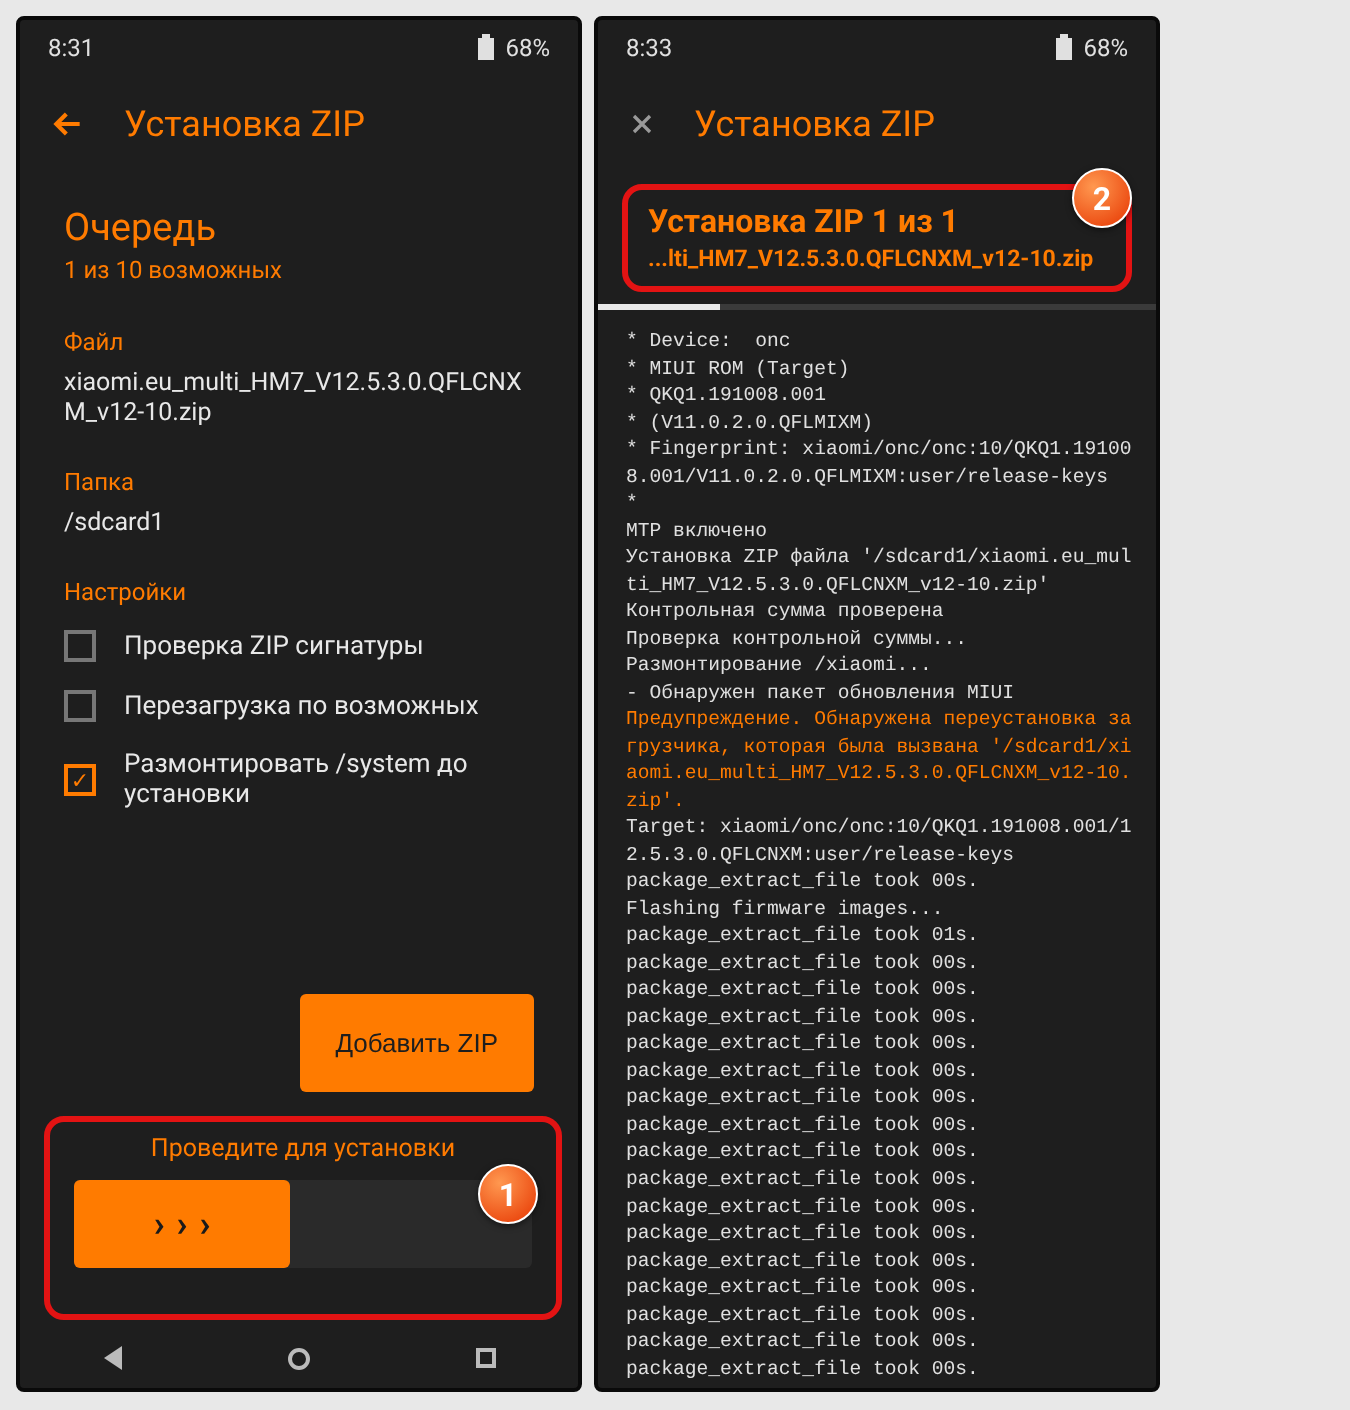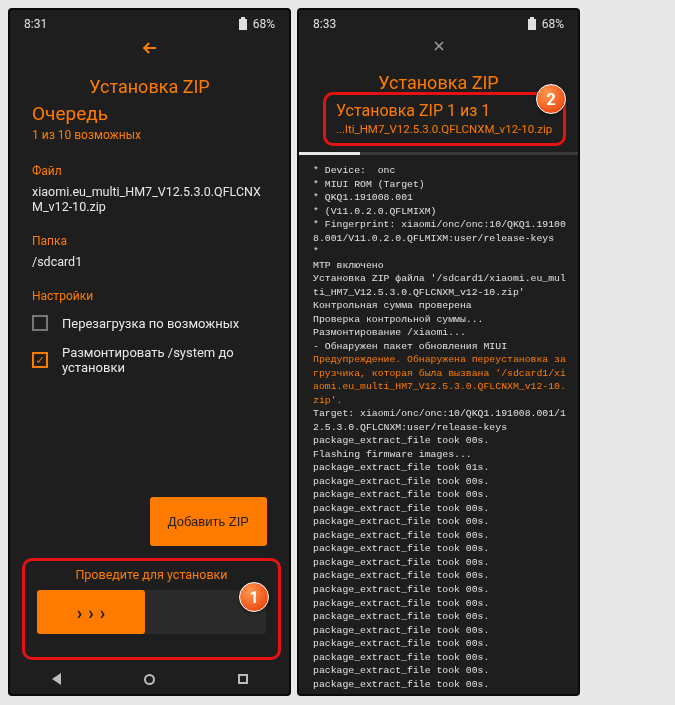--- a/index.html
+++ b/index.html
@@ -1,21 +1,21 @@
 <!DOCTYPE html>
 <html><head>
 <meta charset="utf-8">
 <style>
 * { margin: 0; padding: 0; box-sizing: border-box; }
 body { background: #e8e8e8; font-family: Roboto, Arial, sans-serif; display: flex; gap: 6px; padding: 8px; }
 .phone { width: 283px; height: 688px; background: #1e1e1e; border: 2px solid #0a0a0a; border-radius: 4px; display: flex; flex-direction: column; overflow: hidden; position: relative; }
 .statusbar { height: 28px; display: flex; justify-content: space-between; align-items: center; padding: 0 14px; color: #e0e0e0; font-size: 12px; }
 .status-right { display: flex; align-items: center; gap: 4px; }
 .battery-icon { display: inline-flex; align-items: center; }
-.appbar { height: 48px; display: flex; align-items: center; padding: 0 14px; gap: 18px; flex-direction: column; }
+.appbar { height: 48px; display: flex; align-items: center; padding: 0 14px; gap: 18px; }
 .appbar-icon { color: #ff7b00; font-size: 20px; display: flex; align-items: center; }
 .close-icon { color: #888; font-size: 18px; }
 .appbar-title { color: #ff7b00; font-size: 18px; font-weight: 400; }
 .content { flex: 1; padding: 10px 22px 0 22px; color: #ddd; overflow: hidden; }
 .queue-title { color: #ff7b00; font-size: 19px; font-weight: 400; margin-top: 6px; }
 .queue-sub { color: #ff7b00; font-size: 12px; margin-top: 3px; margin-bottom: 22px; }
 .label { color: #ff7b00; font-size: 12px; margin-bottom: 6px; }
 .value { color: #e8e8e8; font-size: 12.5px; margin-bottom: 20px; word-break: break-all; }
 .check-row { display: flex; align-items: center; gap: 14px; margin-bottom: 14px; }
 .checkbox { width: 16px; height: 16px; border: 2px solid #777; flex-shrink: 0; display: flex; align-items: center; justify-content: center; }
@@ -28,21 +28,21 @@
 .swipe-track { height: 44px; background: #2a2a2a; border-radius: 3px; display: flex; align-items: center; }
 .swipe-thumb { width: 108px; height: 44px; background: #ff7b00; border-radius: 3px; display: flex; align-items: center; justify-content: center; gap: 6px; }
 .chev { color: #1a1a1a; font-size: 18px; font-weight: bold; }
 .badge { position: absolute; width: 30px; height: 30px; border-radius: 50%; background: radial-gradient(circle at 35% 30%, #ff9850, #e63500); color: #fff; display: flex; align-items: center; justify-content: center; font-size: 16px; font-weight: bold; border: 1px solid #fff; box-shadow: 0 1px 3px rgba(0,0,0,0.5); }
 .badge1 { right: 20px; bottom: 82px; }
 .badge2 { right: 12px; top: 74px; z-index: 5; }
 .navbar { position: absolute; bottom: 0; left: 0; right: 0; height: 30px; display: flex; align-items: center; justify-content: space-around; }
 .nav-tri { width: 0; height: 0; border-top: 6px solid transparent; border-bottom: 6px solid transparent; border-right: 9px solid #bbb; }
 .nav-circle { width: 11px; height: 11px; border-radius: 50%; border: 2px solid #bbb; }
 .nav-square { width: 10px; height: 10px; border: 2px solid #bbb; }
-.hl2 { left: 24px; right: 12px; top: 82px; height: 54px; padding: 6px 10px; }
+.hl2 { left: 12px; right: 12px; top: 82px; height: 54px; padding: 6px 10px; font-weight: bold; }
 .install-title { color: #ff7b00; font-size: 16px; }
 .install-file { color: #ff7b00; font-size: 11.5px; margin-top: 2px; }
 .progress { position: absolute; left: 0; right: 0; top: 142px; height: 3px; background: #3a3a3a; }
 .progress-fill { width: 22%; height: 100%; background: #e8e8e8; }
 .log { position: absolute; left: 14px; right: 10px; top: 154px; bottom: 4px; font-family: "Courier New", monospace; font-size: 9.8px; line-height: 1.38; color: #e0e0e0; overflow: hidden; }
 .log .o { color: #ff7b00; }
 .log div { white-space: pre-wrap; word-break: break-all; }
 </style>
 </head>
 <body>
@@ -70,20 +70,24 @@
   </div>
   <div class="content">
     <div class="queue-title">Очередь</div>
     <div class="queue-sub">1 из 10 возможных</div>
     <div class="label">Файл</div>
     <div class="value">xiaomi.eu_multi_HM7_V12.5.3.0.QFLCNXM_v12-10.zip</div>
     <div class="label">Папка</div>
     <div class="value">/sdcard1</div>
     <div class="label" style="margin-bottom:12px">Настройки</div>
     <div id="checks">
+        <div class="check-row">
+          <div class="checkbox"></div>
+          <div class="check-label">Проверка ZIP сигнатуры</div>
+        </div>
         <div class="check-row">
           <div class="checkbox"></div>
           <div class="check-label">Перезагрузка по возможных</div>
         </div>
         <div class="check-row">
           <div class="checkbox checked">✓</div>
           <div class="check-label">Размонтировать /system до установки</div>
         </div>
       </div>
   </div>

